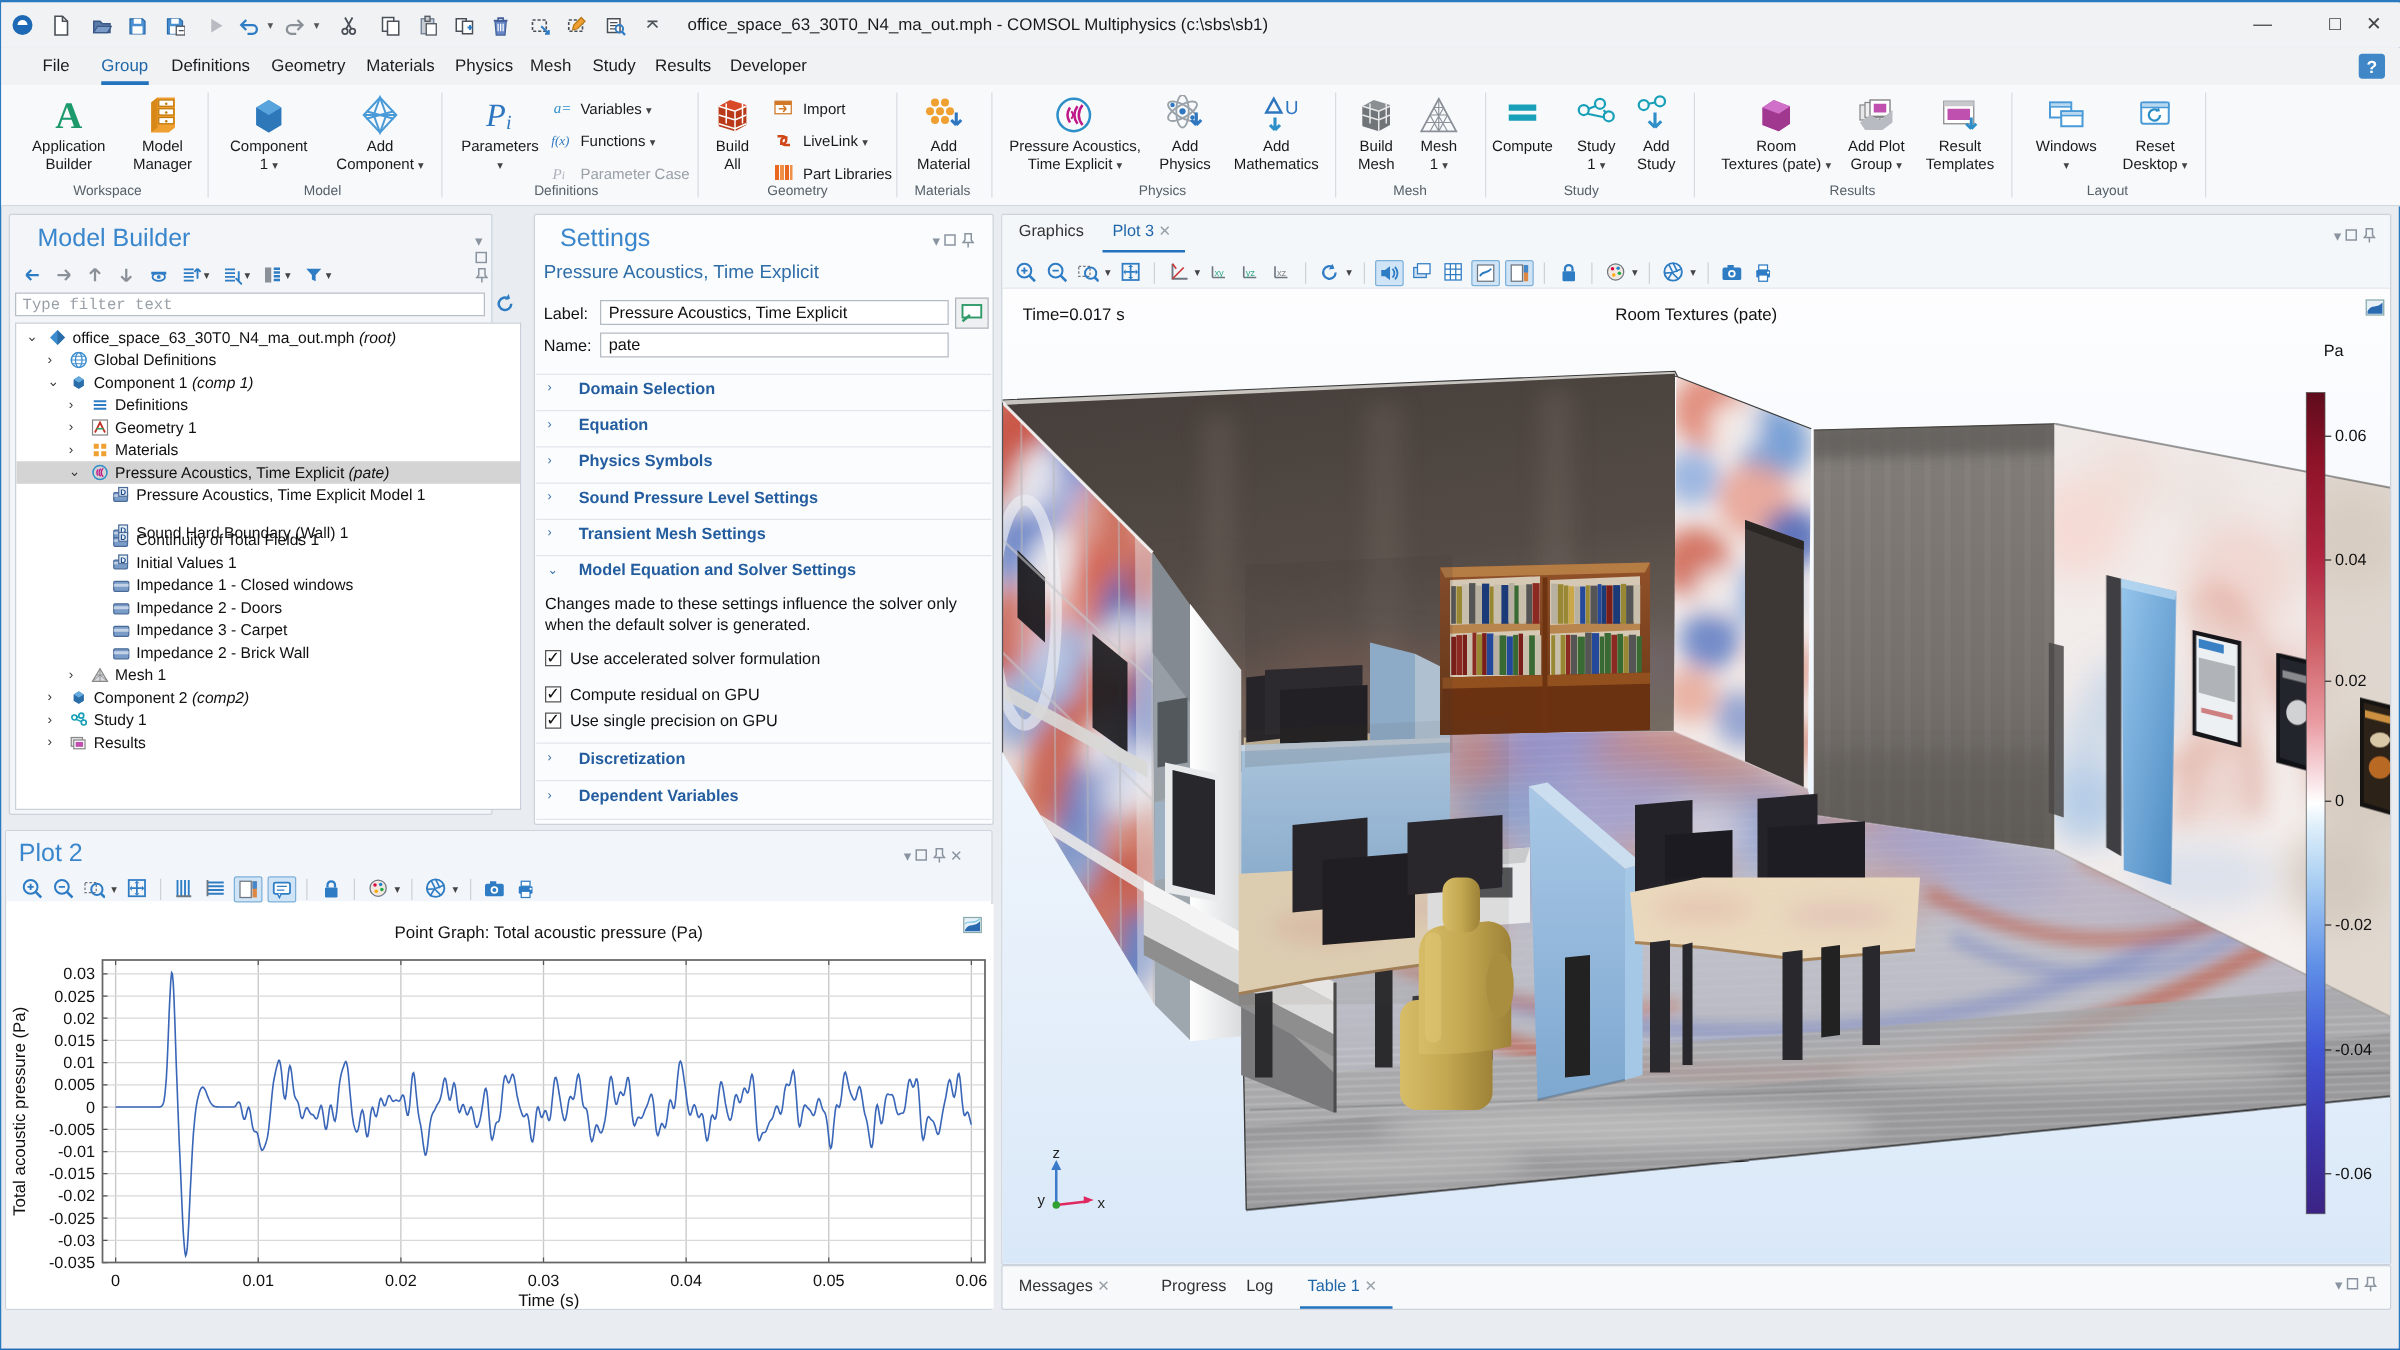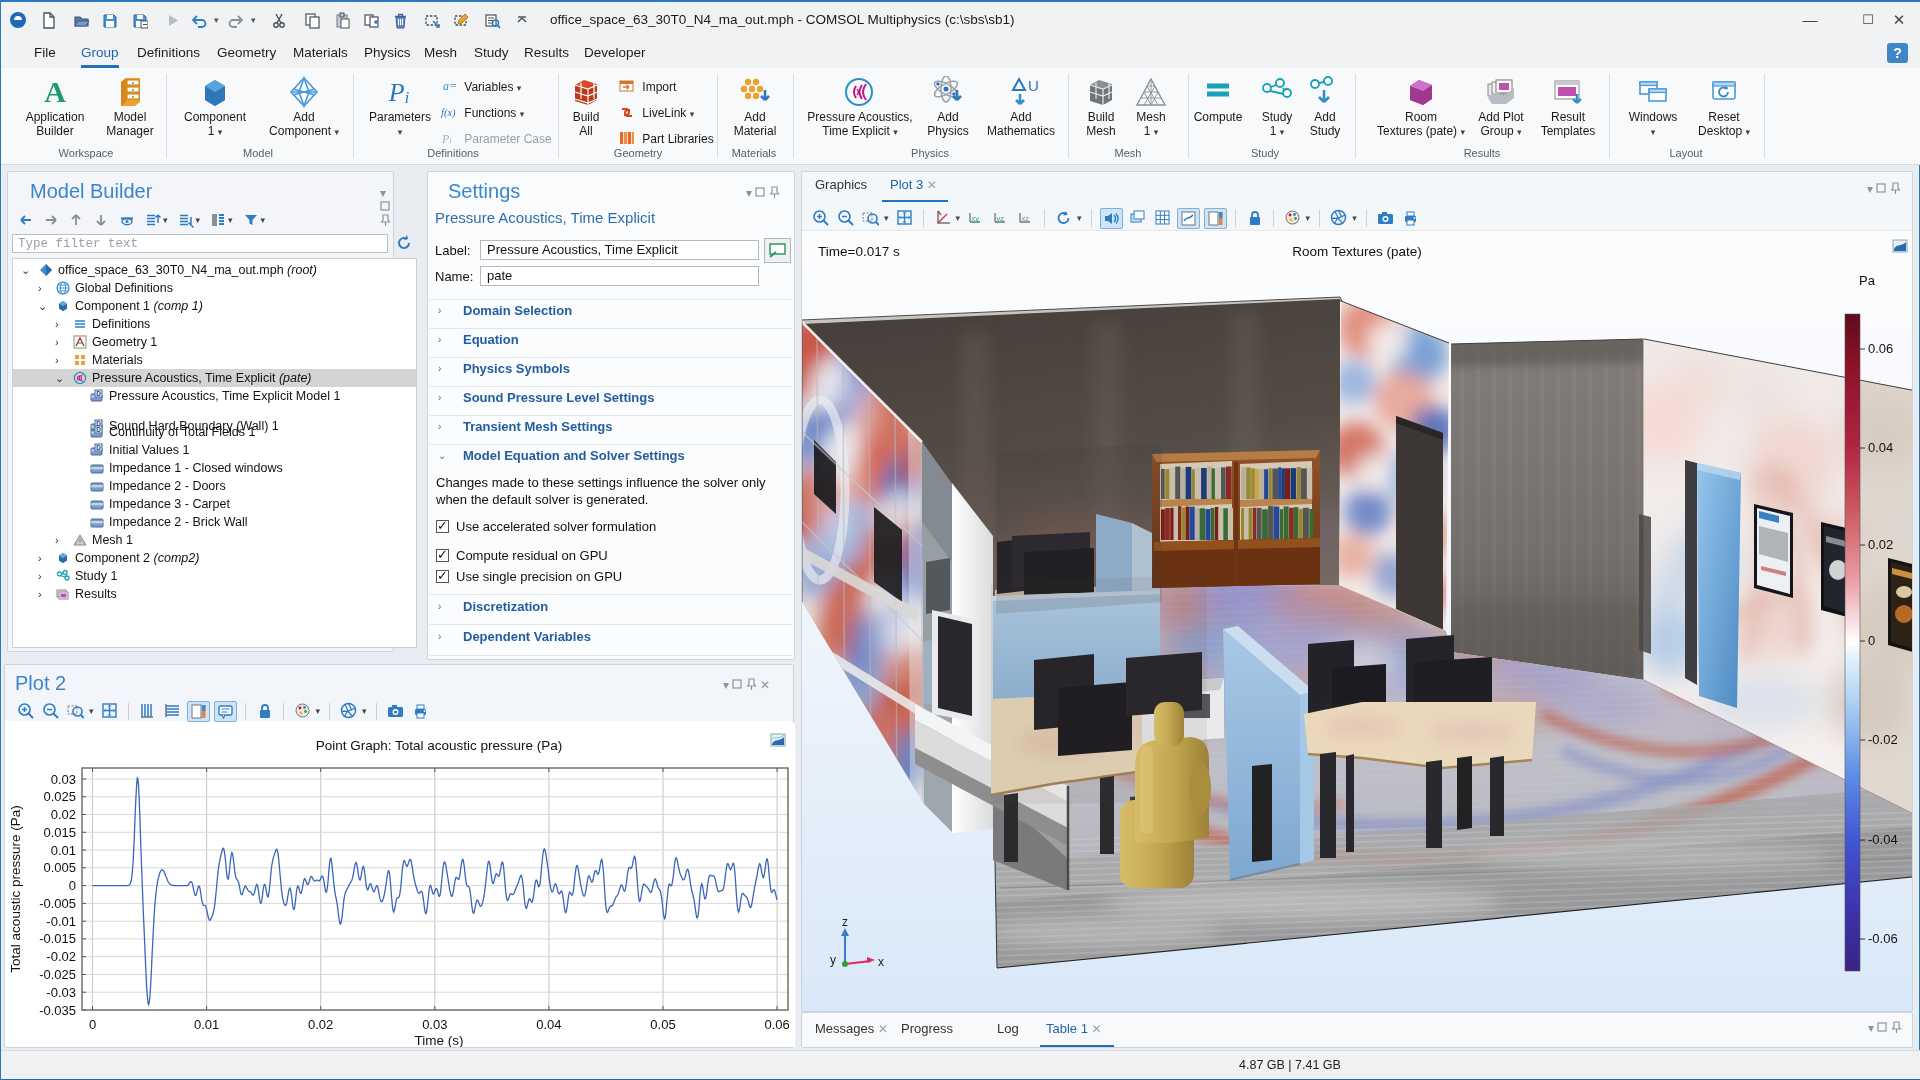--- a/index.html
+++ b/index.html
@@ -1458,29 +1458,26 @@
         </g>
         <g transform="translate(1891,236)">
           <rect x="0" y="2" width="14" height="12" fill="#e8f0f8" stroke="#8aa"></rect>
           <path d="M1 11c3-6 8-2 12-7v9H1z" fill="#2a6ab0"></path>
         </g>
       </svg>
 </div>
 
 <div class="panel" id="bottom" style="left:800px;top:1010px;width:1112px;height:36px;background:#f7f9fb">
   <div class="tab" style="left:13px">Messages <span class="tabx">✕</span></div>
-  <div class="tab" style="left:99px">Progress</div>
+  <div class="tab" style="left:127px">Progress</div>
   <div class="tab" style="left:195px">Log</div>
   <div class="tab on" style="left:244px">Table 1 <span class="tabx">✕</span></div>
   <div class="abs" style="left:238px;top:32px;width:74px;height:2px;background:#2273bd"></div>
   <div class="picons" style="left:1066px;top:8px">▾ <svg width="10" height="10" viewBox="0 0 10 10" style="vertical-align:0">
           <rect x="1" y="1" width="8" height="8" fill="none" stroke="#8a94a0" stroke-width="1.2"></rect>
         </svg> <svg width="11" height="13" viewBox="0 0 11 13" style="vertical-align:-2px">
           <path d="M3 1h5v5l1.5 2h-8L3 6z" fill="none" stroke="#8a94a0" stroke-width="1.2"></path>
           <path d="M5.5 8v4" stroke="#8a94a0" stroke-width="1.2"></path>
         </svg></div>
 </div>
 
-<div id="statusbar">
-      <div>4.87 GB | 7.41 GB</div>
-    </div>
 <div id="bluebottom"></div>
 </div>
 
 </body></html>

